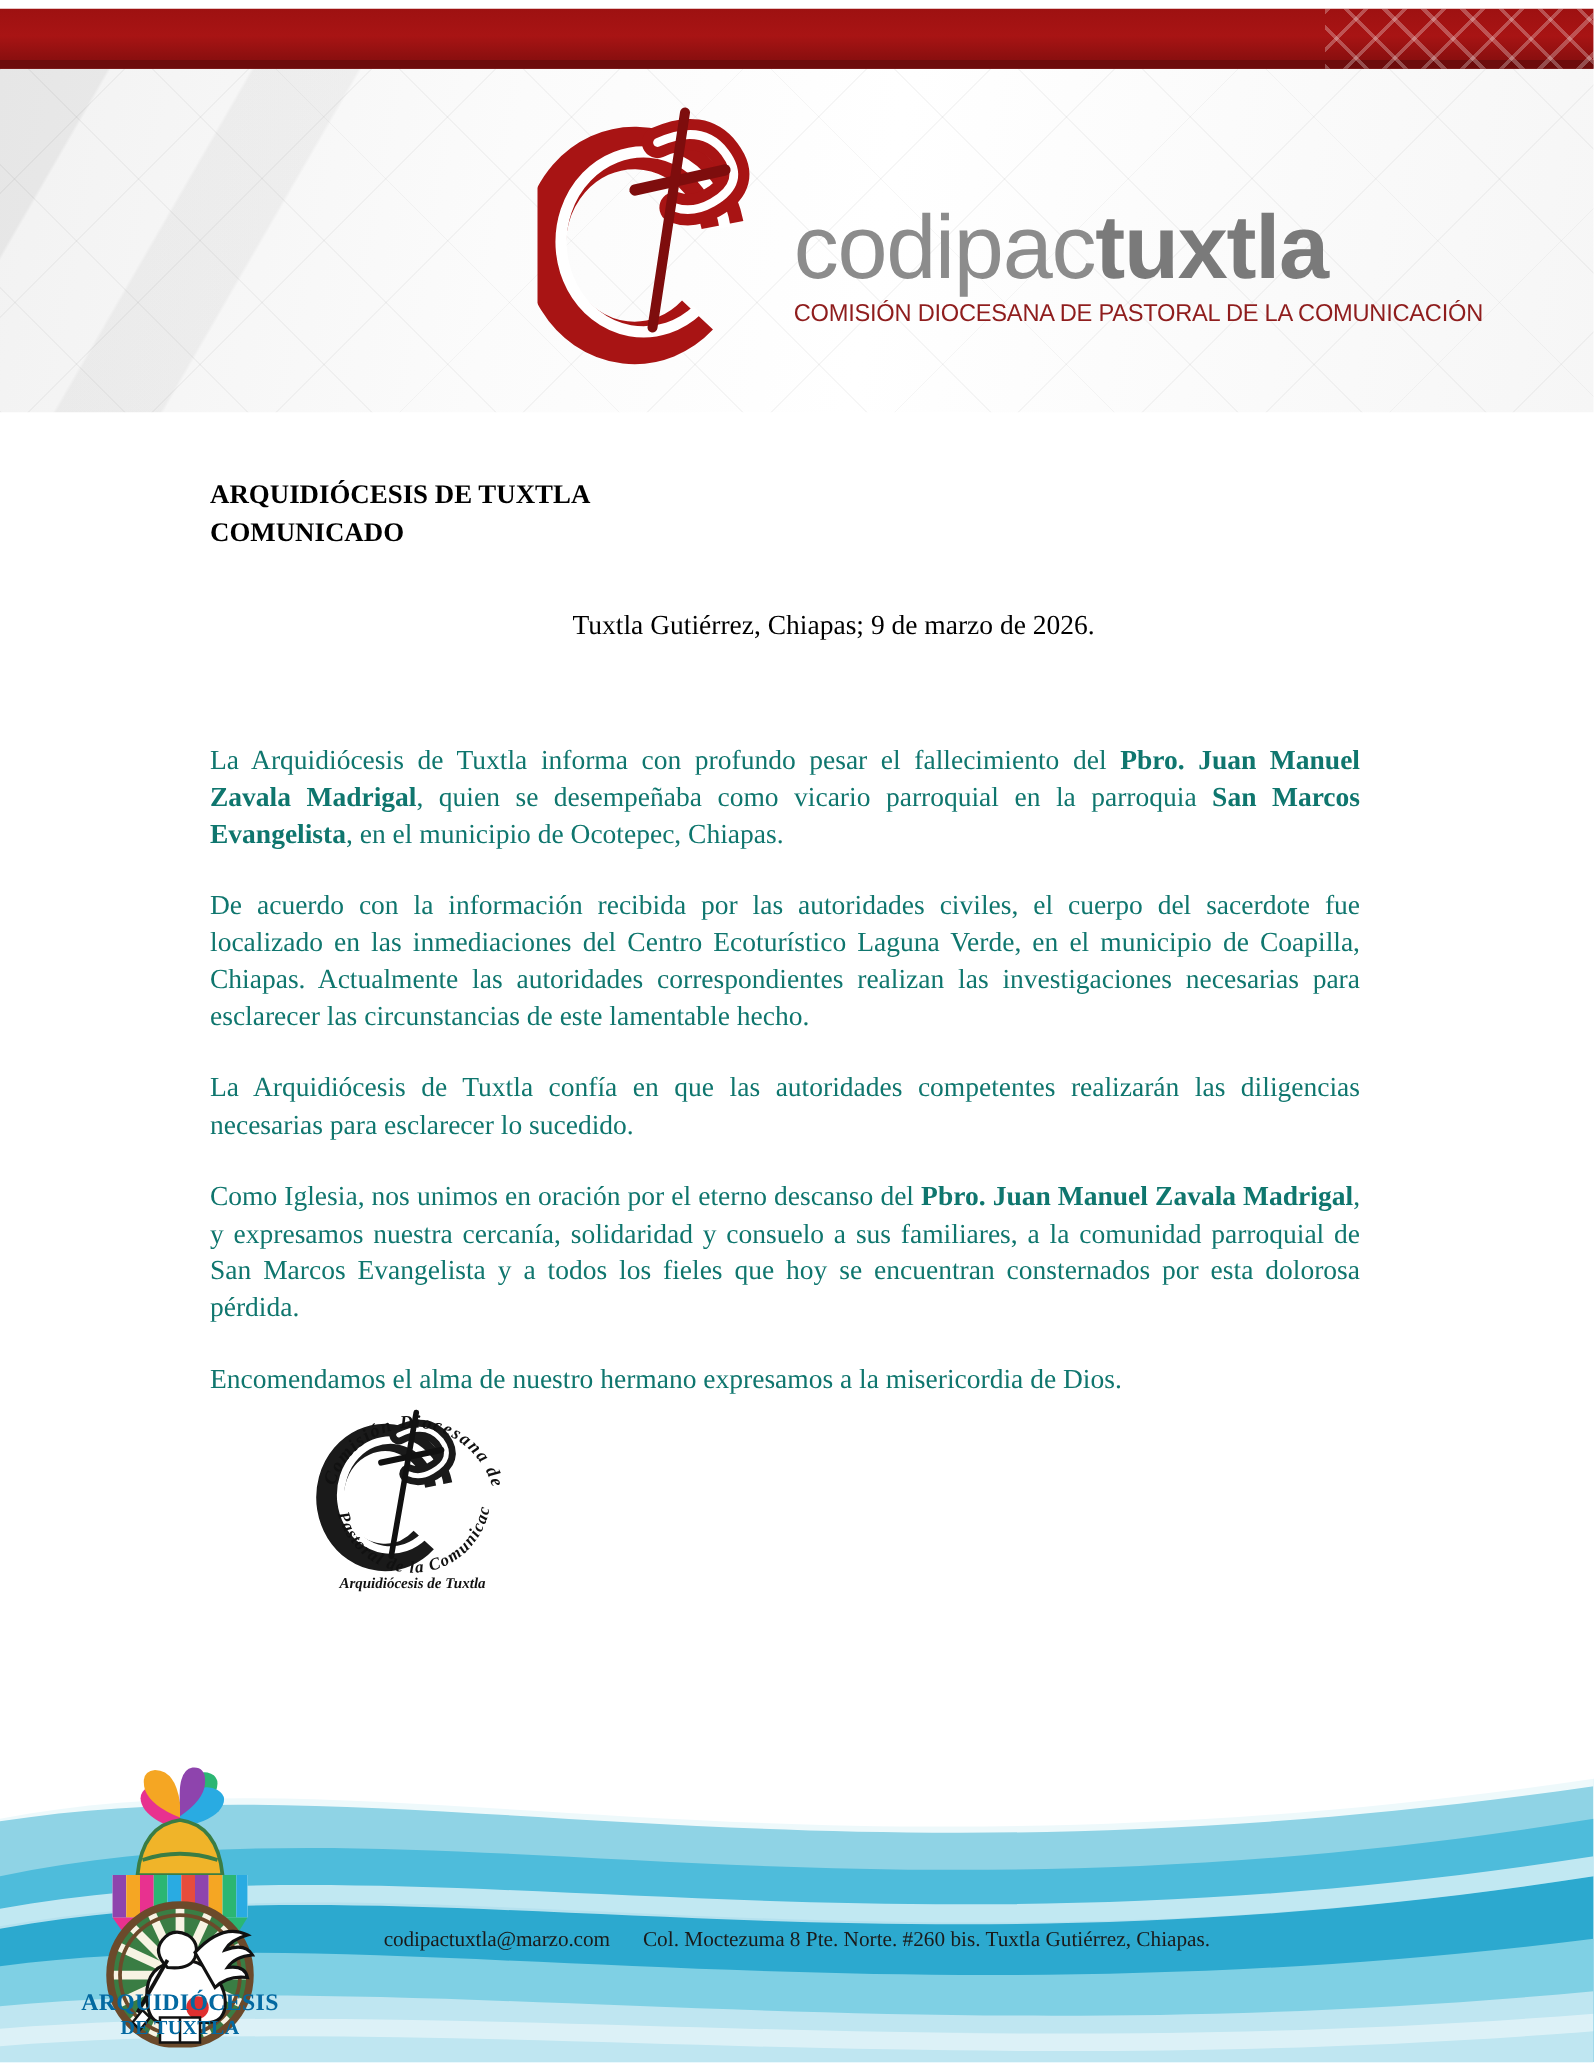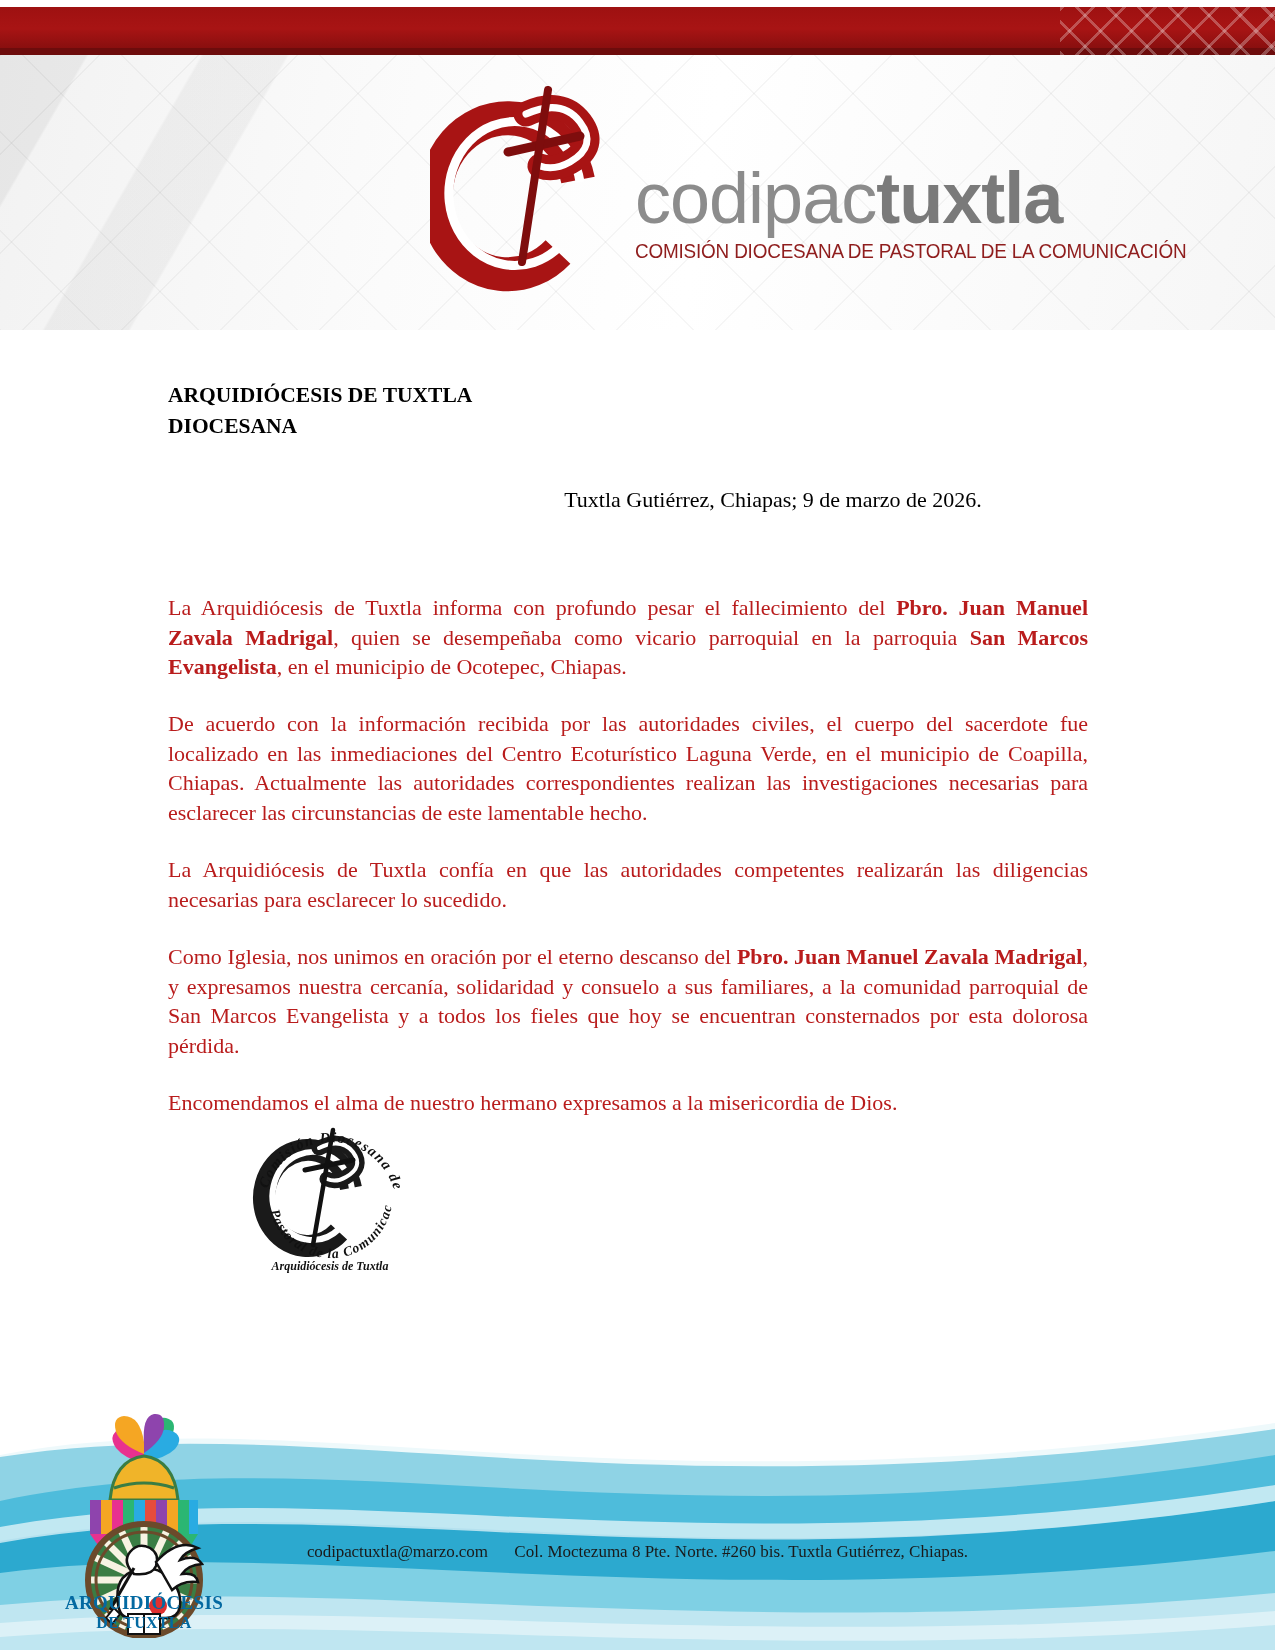--- a/index.html
+++ b/index.html
@@ -111,31 +111,31 @@
     width: 920px;
   }
   .doc-title {
     font-size: 21.5px;
     font-weight: bold;
     line-height: 1.42;
     color: #000;
   }
   .doc-date {
     margin-top: 46px;
-    text-align: center;
+    text-align: left;
     padding-left: 290px;
     font-size: 22px;
     color: #000;
   }
   .para {
     margin-top: 28px;
     font-size: 22px;
     line-height: 1.34;
     text-align: justify;
-    color: #b91c1c;
+    color: #0f766e;
   }
   .para.first { margin-top: 80px; }
   .para b { font-weight: bold; }
 
   
   .sig-block {
     position: absolute;
     left: 400px;
     top: 1115px;
     width: 450px;
@@ -231,21 +231,21 @@
       <div class="logo-text">
         <div class="logo-codipac"><span>codipac</span><b>tuxtla</b></div>
         <div class="logo-sub">COMISIÓN DIOCESANA DE  PASTORAL DE LA COMUNICACIÓN</div>
       </div>
     </div>
   </div>
 
   <div class="doc-body">
     <div class="doc-title">
       <div>ARQUIDIÓCESIS DE TUXTLA</div>
-      <div>DIOCESANA</div>
+      <div>COMUNICADO</div>
     </div>
 
     <div class="doc-date">Tuxtla Gutiérrez, Chiapas; 9 de marzo de 2026.</div>
 
     <div id="paragraphs">
         <div class="para first"><span>La Arquidiócesis de Tuxtla informa con profundo pesar el fallecimiento del </span><b>Pbro. Juan Manuel Zavala Madrigal</b><span>, quien se desempeñaba como vicario parroquial en la parroquia </span><b>San Marcos Evangelista</b><span>, en el municipio de Ocotepec, Chiapas.</span></div>
         <div class="para"><span>De acuerdo con la información recibida por las autoridades civiles, el cuerpo del sacerdote fue localizado en las inmediaciones del Centro Ecoturístico Laguna Verde, en el municipio de Coapilla, Chiapas. Actualmente las autoridades correspondientes realizan las investigaciones necesarias para esclarecer las circunstancias de este lamentable hecho.</span></div>
         <div class="para"><span>La Arquidiócesis de Tuxtla confía en que las autoridades competentes realizarán las diligencias necesarias para esclarecer lo sucedido.</span></div>
         <div class="para"><span>Como Iglesia, nos unimos en oración por el eterno descanso del </span><b>Pbro. Juan Manuel Zavala Madrigal</b><span>, y expresamos nuestra cercanía, solidaridad y consuelo a sus familiares, a la comunidad parroquial de San Marcos Evangelista y a todos los fieles que hoy se encuentran consternados por esta dolorosa pérdida.</span></div>
         <div class="para"><span>Encomendamos el alma de nuestro hermano expresamos a la misericordia de Dios.</span></div>

